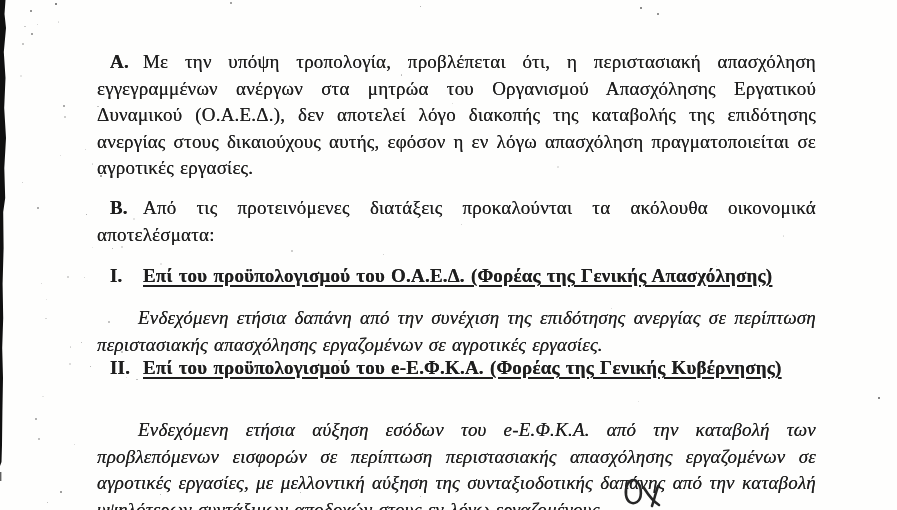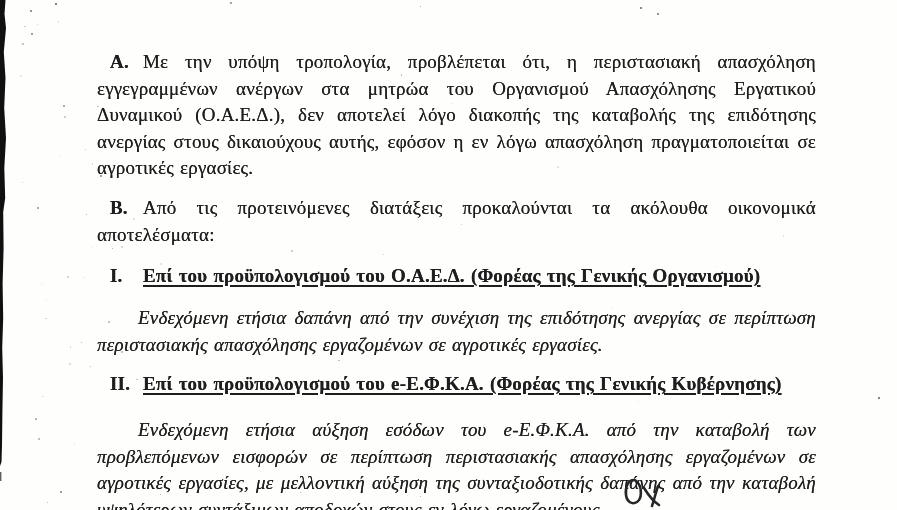--- a/index.html
+++ b/index.html
@@ -89,26 +89,26 @@
 
   <p class="block para-labelled ink" style="top:176px;">
     <span class="label">Β.</span><span>Από τις προτεινόμενες διατάξεις προκαλούνται τα ακόλουθα οικονομικά αποτελέσματα:</span>
   </p>
 
   <p class="block para-labelled ink" style="top:30px;">
     <span class="label">Α.</span><span>Με την υπόψη τροπολογία, προβλέπεται ότι, η περιστασιακή απασχόληση εγγεγραμμένων ανέργων στα μητρώα του Οργανισμού Απασχόλησης Εργατικού Δυναμικού (Ο.Α.Ε.Δ.), δεν αποτελεί λόγο διακοπής της καταβολής της επιδότησης ανεργίας στους δικαιούχους αυτής, εφόσον η εν λόγω απασχόληση πραγματοποιείται σε αγροτικές εργασίες.</span>
   </p>
 
   <p class="block section-heading ink" style="top:244px;">
-    <span class="numeral">Ι.</span><span class="heading-text">Επί του προϋπολογισμού του Ο.Α.Ε.Δ. (Φορέας της Γενικής Οργανισμού)</span>
+    <span class="numeral">Ι.</span><span class="heading-text">Επί του προϋπολογισμού του Ο.Α.Ε.Δ. (Φορέας της Γενικής Απασχόλησης)</span>
   </p>
 
   <p class="block para-indented ink" style="top:286px;">Ενδεχόμενη ετήσια δαπάνη από την συνέχιση της επιδότησης ανεργίας σε περίπτωση περιστασιακής απασχόλησης εργαζομένων σε αγροτικές εργασίες.</p>
 
-  <p class="block section-heading ink" style="top:352px;">
+  <p class="block section-heading ink" style="top:336px;">
     <span class="numeral">ΙΙ.</span><span class="heading-text">Επί του προϋπολογισμού του e-Ε.Φ.Κ.Α. (Φορέας της Γενικής Κυβέρνησης)</span>
   </p>
 
   <p class="block para-indented ink" style="top:398px;">Ενδεχόμενη ετήσια αύξηση εσόδων του e-Ε.Φ.Κ.Α. από την καταβολή των προβλεπόμενων εισφορών σε περίπτωση περιστασιακής απασχόλησης εργαζομένων σε αγροτικές εργασίες, με μελλοντική αύξηση της συνταξιοδοτικής δαπάνης από την καταβολή υψηλότερων συντάξιμων αποδοχών στους εν λόγω εργαζομένους.</p>
 
   <svg class="handwritten" width="56" height="36" viewBox="0 0 56 36" aria-hidden="true">
     <g stroke="#262626" stroke-width="2.6" fill="none" stroke-linecap="round">
       <path d="M18,6 C12,6 9,13 10,21 C11,28 16,31 21,28 C26,25 26,14 22,9 C20,6.5 19,6 18,6 Z"></path>
       <path d="M28,14 C33,22 38,28 43,31"></path>
       <path d="M42,12 C40,18 38,26 36,32"></path>

